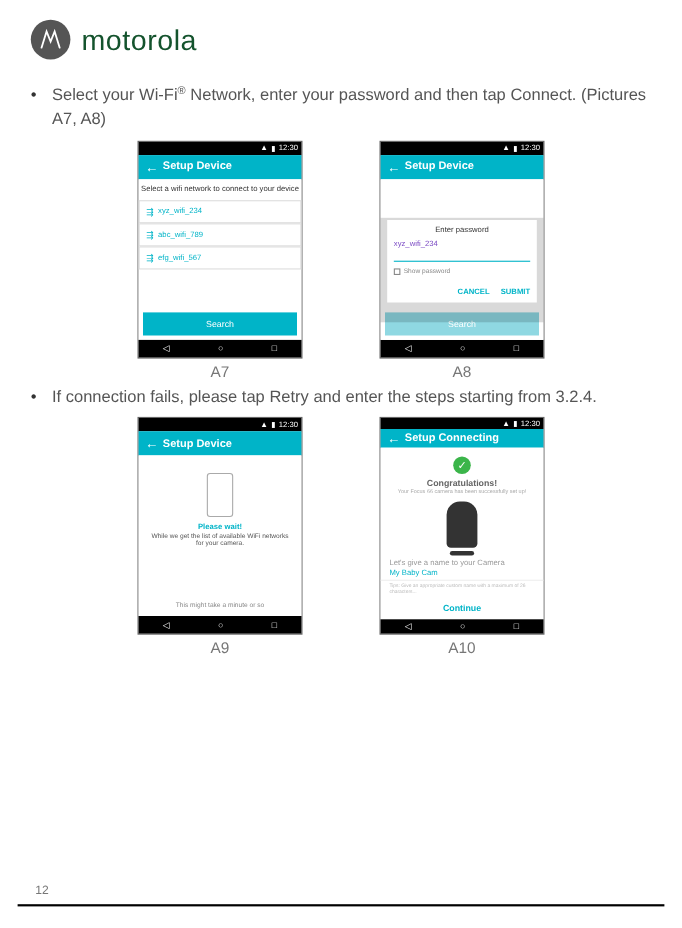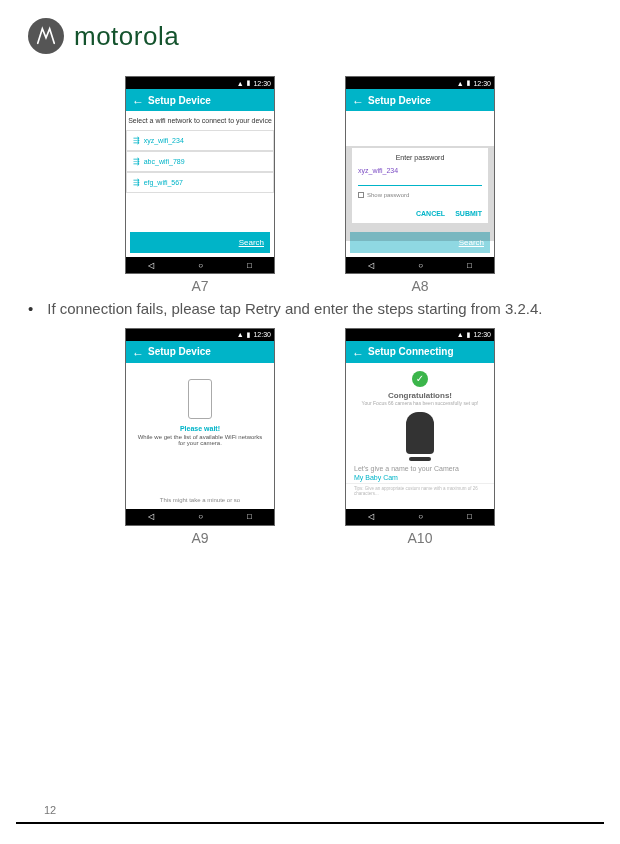--- a/index.html
+++ b/index.html
@@ -19,21 +19,21 @@
     .status span { color:#fff; font-size:7px; }
     .titlebar { height: 22px; background: #00b4c8; display: flex; align-items: center; padding: 0 6px; gap:4px;}
     .titlebar-arrow { color: #fff; font-size: 12px; }
     .titlebar-text { color: #fff; font-size: 10px; font-weight: 600; }
     .navbar { height: 16px; background: #000; display:flex; align-items:center; justify-content: space-around; margin-top:auto;}
     .navbar span { color:#fff; font-size:8px; }
     .content { flex:1; background:#fff; font-size:7px; display:flex; flex-direction:column;}
     .wifi-prompt { text-align:center; font-size:7px; color:#333; margin:6px 0; }
     .wifi-item { border:0.5px solid #ddd; padding:5px 6px; color:#00b4c8; font-size:7px; display:flex; align-items:center; gap:4px;}
     .wifi-item .icon { color:#00b4c8; font-size:8px; }
-    .searchbtn { background:#00b4c8; color:#fff; text-align:right; padding:6px; font-size:8px; margin:4px;text-decoration:underline;}
+    .searchbtn { background:#00b4c8; color:#fff; text-align:center; padding:6px; font-size:8px; margin:4px;}
     .searchbtn.disabled { background:#8fd8e2; }
     .dialog-overlay { position:absolute; left:0; right:0; bottom:16px; top:35px; background: rgba(0,0,0,0.15);}
     .dialog { background:#fff; margin:2px 6px; padding:6px; position:relative;}
     .dialog-title { text-align:center; font-size:7px; color:#333; margin-bottom:6px;}
     .dialog-net { color:#7b4bc4; font-size:7px;}
     .dialog-input { border-bottom:1px solid #00b4c8; height:10px; margin:2px 0 6px 0;}
     .dialog-check { display:flex; align-items:center; gap:3px; font-size:6px; color:#888;}
     .dialog-check .box { width:6px; height:6px; border:0.5px solid #888;}
     .dialog-actions{ display:flex; justify-content:flex-end; gap:10px; margin-top:12px; font-size:7px; color:#00b4c8; font-weight:700;}
     .waiting { text-align:center; padding-top:10px; display:flex; flex-direction:column; align-items:center;}
@@ -46,37 +46,42 @@
     .congrats-title { color:#666; font-size:8px; font-weight:600;}
     .congrats-sub { font-size:5px; color:#aaa;}
     .cam { width:28px; height:42px; background:#333; border-radius:12px 12px 4px 4px; margin:6px auto;}
     .base { width:22px; height:4px; background:#333; margin:-3px auto 0; border-radius:2px;}
     .name-label { font-size:7px; color:#999; text-align:left; padding:0 8px;}
     .name-val { color:#00b4c8; font-size:7px; text-align:left; padding:2px 8px; border-bottom:0.5px solid #eee;}
     .name-hint { font-size:4.5px; color:#bbb; text-align:left; padding:2px 8px;}
     .continue { color:#00b4c8; text-align:center; font-size:8px; font-weight:600; padding:6px;}
     .cap { text-align:center; font-size:14px; color:#777; margin-top:4px;}
     .footer { position:absolute; bottom:20px; left:0; right:0;}
-    .footer-line { display:flex; justify-content:space-between; align-items:flex-end; padding:0 28px 4px 44px; font-size:11px; color:#777;}
+    .footer-line { display:flex; justify-content:space-between; align-items:flex-end; padding:0 28px 4px 32px; font-size:11px; color:#777;}
     .footer-rule { border-top:2px solid #000; margin:2px 16px 0 16px;}
     .phone-wrap { position:relative; }
   </style>
 </head>
 <body>
 
 <div class="page">
   <div class="brand">
     <div class="brand-logo">
       <svg width="22" height="22" viewBox="0 0 24 24">
           <path d="M3 20 L8 4 L12 14 L16 4 L21 20" stroke="#fff" stroke-width="1.8" fill="none" stroke-linecap="round"></path>
         </svg>
     </div>
     <span class="brand-name">motorola</span>
   </div>
 
+  <ul class="bullets">
+    <li>
+        <span><span>Select your Wi-Fi</span><sup>®</sup><span> Network, enter your password and then tap Connect. (Pictures A7, A8)</span></span>
+      </li>
+  </ul>
 
   <div class="figrow">
 
     <div class="figcol">
       <div class="phone">
         <div class="status">
             <span>▲</span>
             <span>▮</span>
             <span>12:30</span>
           </div>
@@ -202,20 +207,21 @@
             <div class="check-circle">✓</div>
             <div class="congrats-title">Congratulations!</div>
             <div class="congrats-sub">Your Focus 66 camera has been successfully set up!</div>
             <div class="cam"></div>
             <div class="base"></div>
           </div>
           <div class="name-label">Let's give a name to your Camera</div>
           <div class="name-val">My Baby Cam</div>
           <div class="name-hint">Tips: Give an appropriate custom name with a maximum of 26 characters...</div>
           <div style="flex:1"></div>
+          <div class="continue">Continue</div>
         </div>
         <div class="navbar">
             <span>◁</span>
             <span>○</span>
             <span>□</span>
           </div>
       </div>
       <div class="cap">A10</div>
     </div>
   </div>

